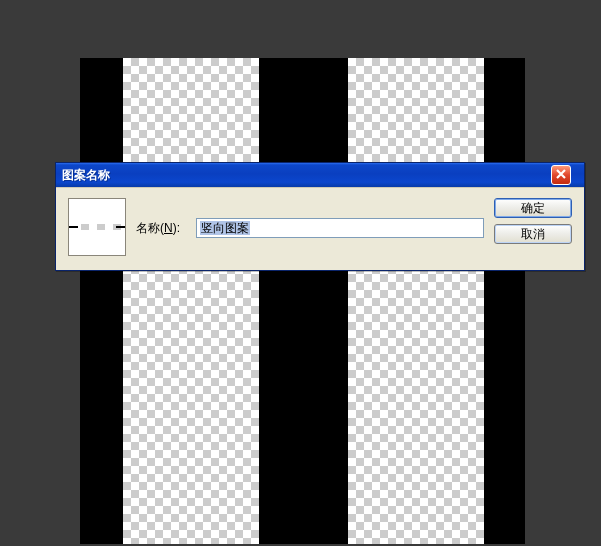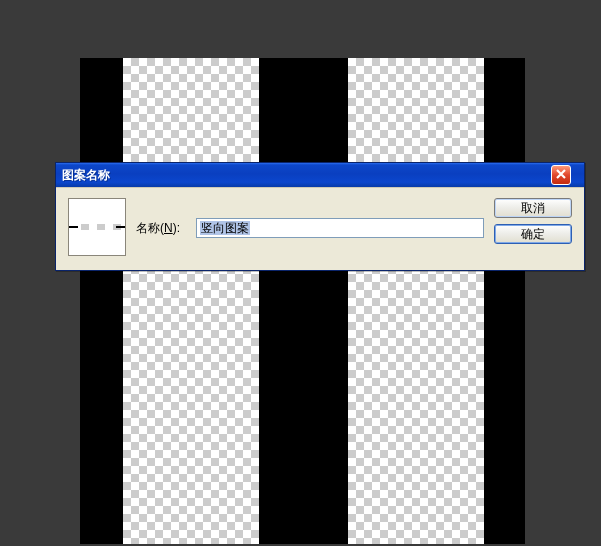--- a/index.html
+++ b/index.html
@@ -192,22 +192,22 @@
     <div class="name-row">
       <span class="name-label">
         <span>名称(</span><u>N</u><span>):</span>
       </span>
       <div class="name-input">
         <span class="selected">竖向图案</span>
       </div>
     </div>
 
     <div class="btn-col">
+      <div class="btn primary">
+        <span>确定</span>
+      </div>
       <div class="btn">
         <span>取消</span>
       </div>
-      <div class="btn primary">
-        <span>确定</span>
-      </div>
     </div>
 
   </div>
 </div>
 
 </body></html>

